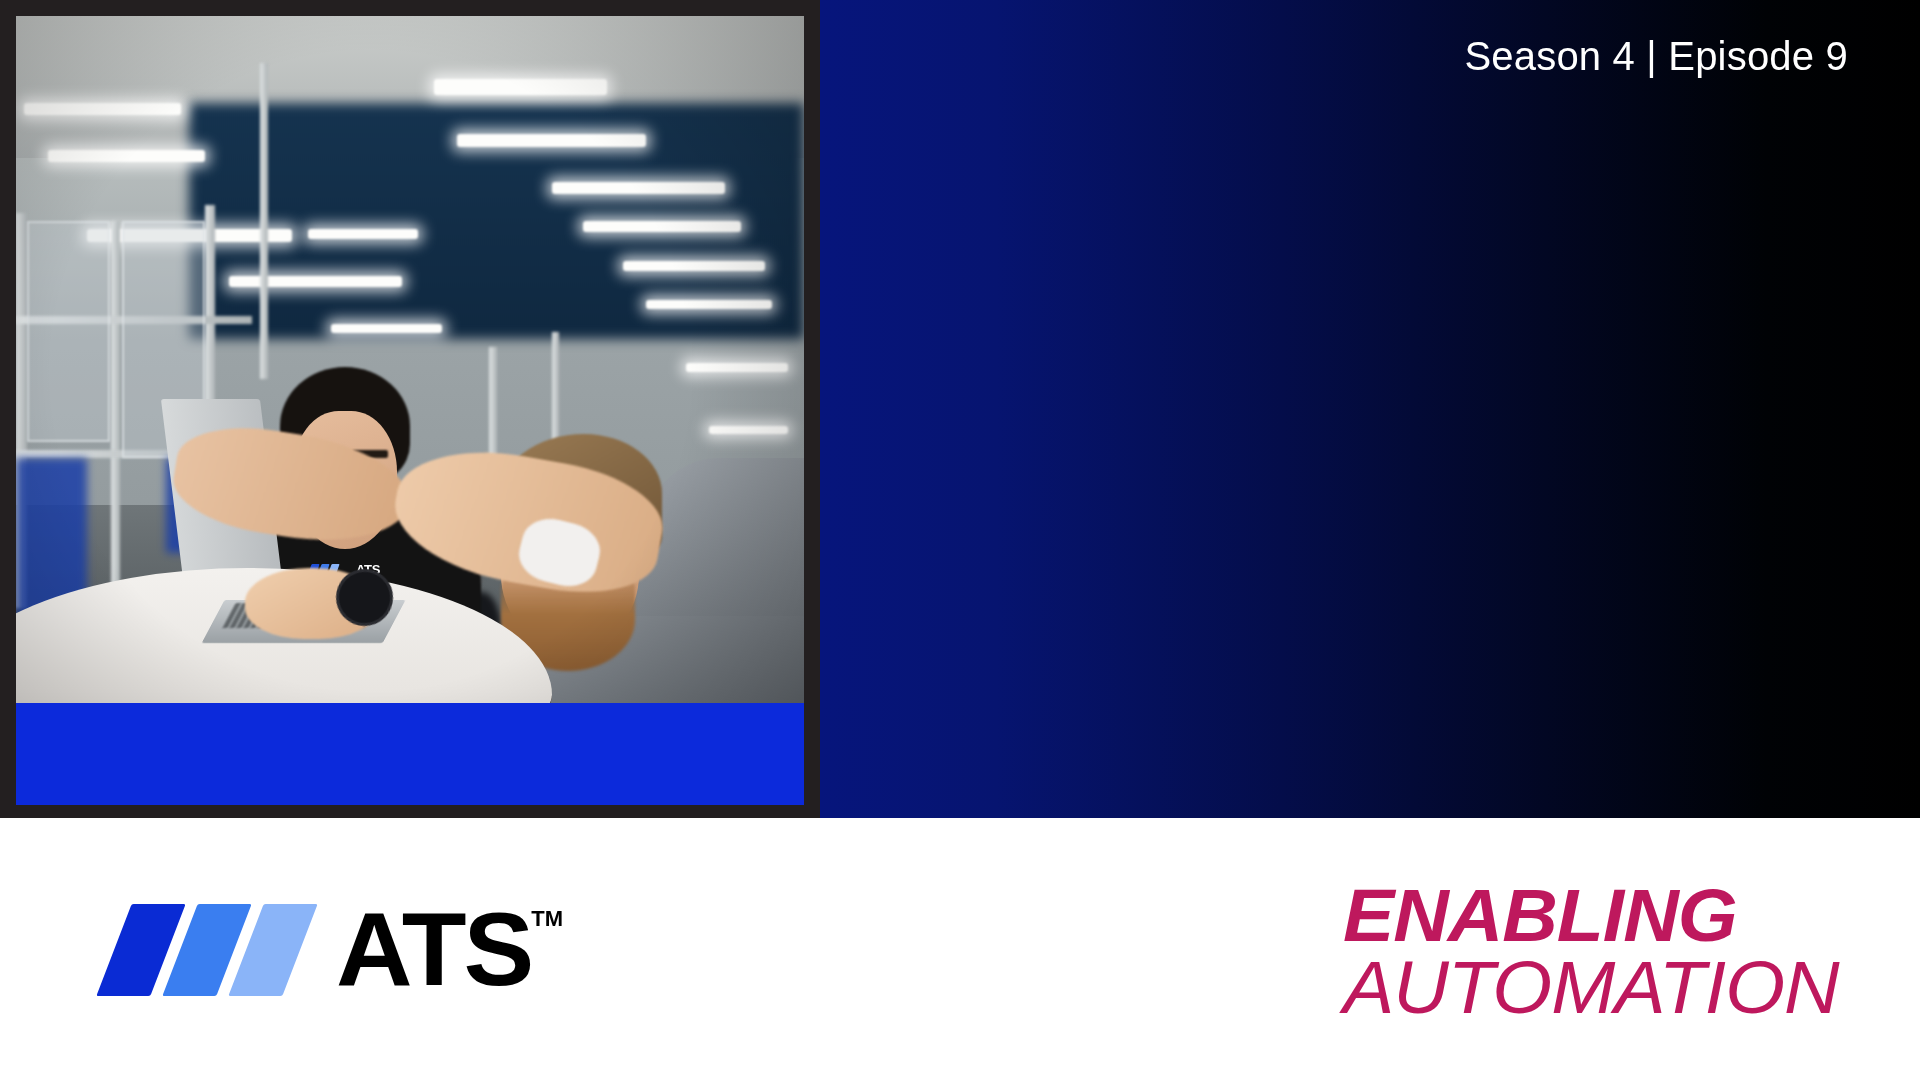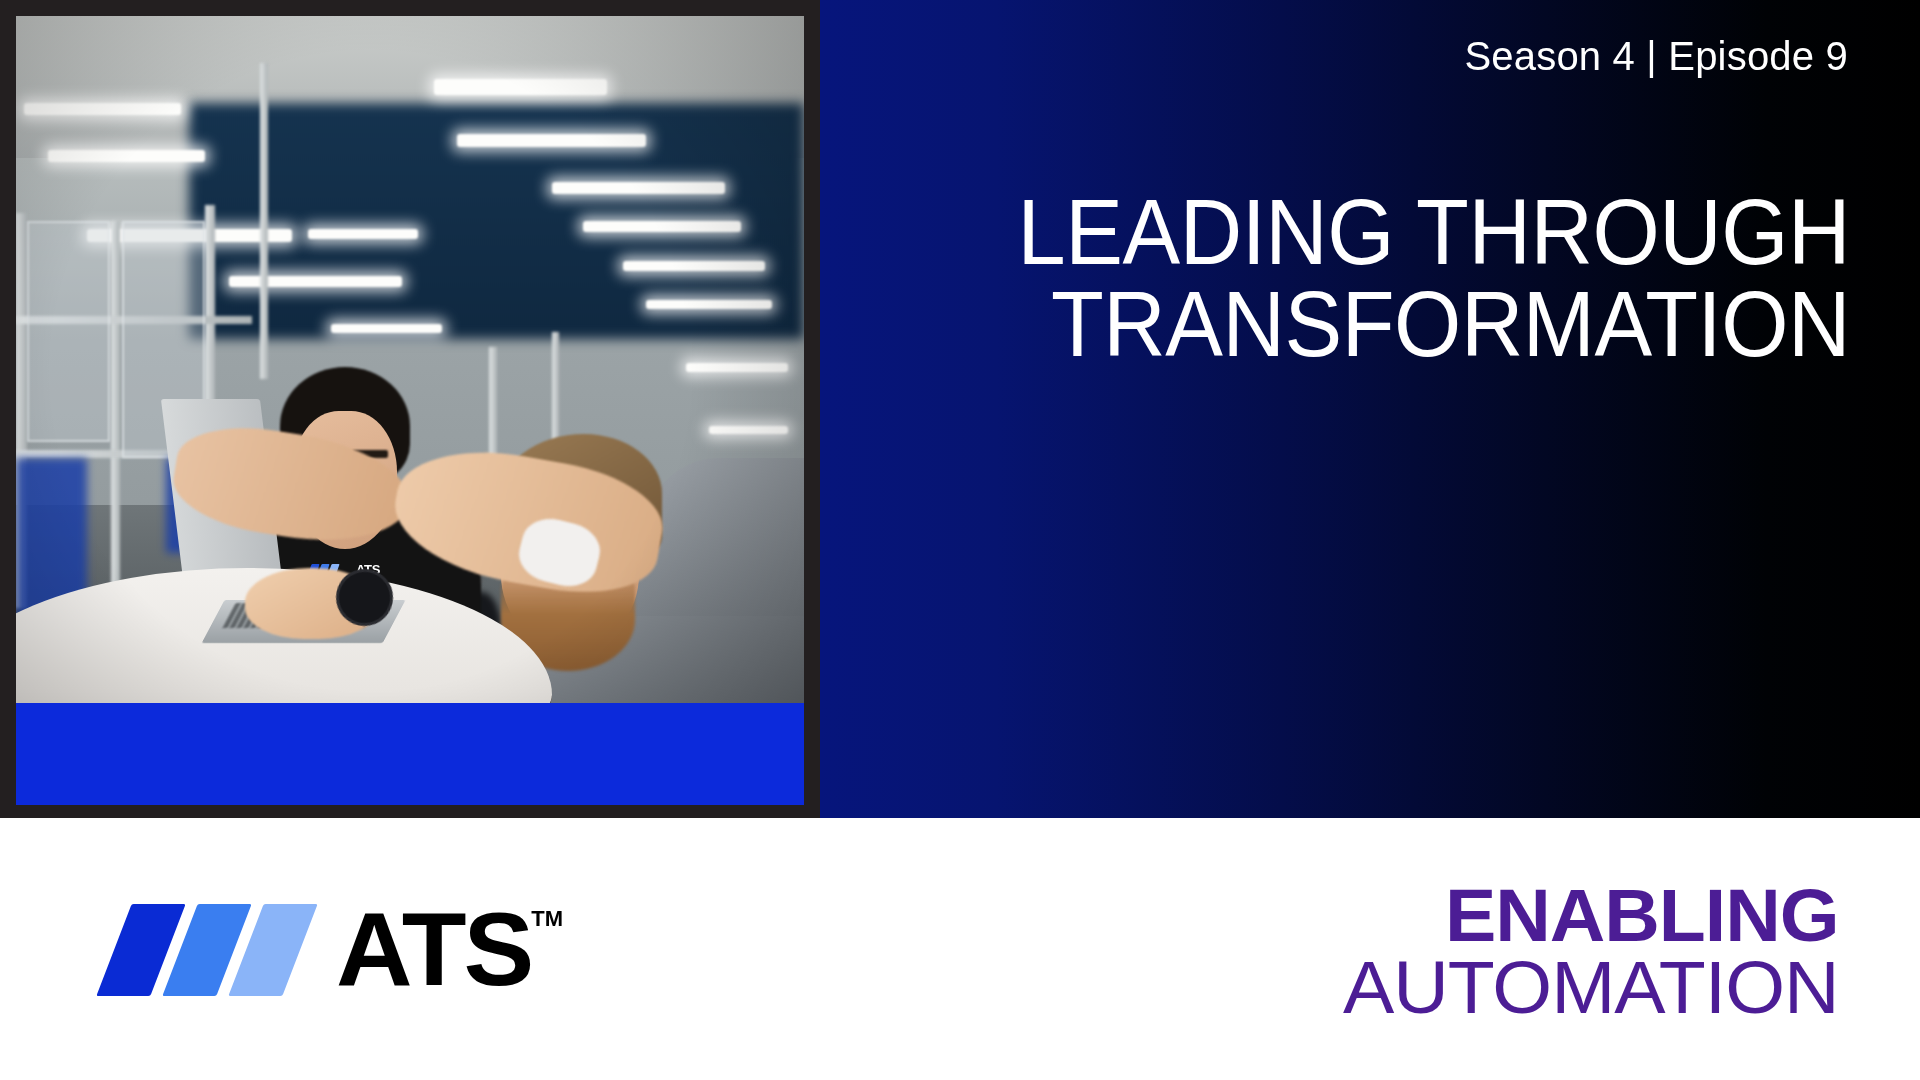--- a/index.html
+++ b/index.html
@@ -278,21 +278,21 @@
     letter-spacing:-3px; line-height:.86;
     transform:scaleX(1.02); transform-origin:left center;
   }
   .ats-tm {
     font-size:22px; font-weight:700; color:#000000;
     align-self:flex-start; margin-top:4px; margin-left:4px;
   }
 
   
   .ea-logo {
-    position:absolute; right:82px; top:62px; text-align:right; color:#4c1d95;
+    position:absolute; right:82px; top:62px; text-align:left; color:#be185d;font-style:italic;
   }
   .ea-top {
     font-size:74px; font-weight:700; letter-spacing:-1px; line-height:.97;
     transform:scaleX(1.04); transform-origin:right center;
   }
   .ea-bottom {
     font-size:74px; font-weight:400; letter-spacing:-1px; line-height:.97;
     transform:scaleX(1.04); transform-origin:right center;
   }
 </style>
@@ -382,24 +382,20 @@
           <div class="ph-vignette"></div>
         </div>
       </div>
       <div class="photo-bluebar"></div>
     </div>
 
     <div class="title-panel">
 
       <div class="episode-line">Season 4 | Episode 9</div>
 
-      <div class="title-block">
-        <div class="title-line">LEADING THROUGH</div>
-        <div class="title-line">TRANSFORMATION</div>
-      </div>
 
 
     </div>
   </div>
 
   <div class="bottom-bar">
 
     <div class="ats-logo">
       <div class="ats-slashes">
         <div class="ats-slash" style="left:14px;  background:#0a2bd4;"></div>

